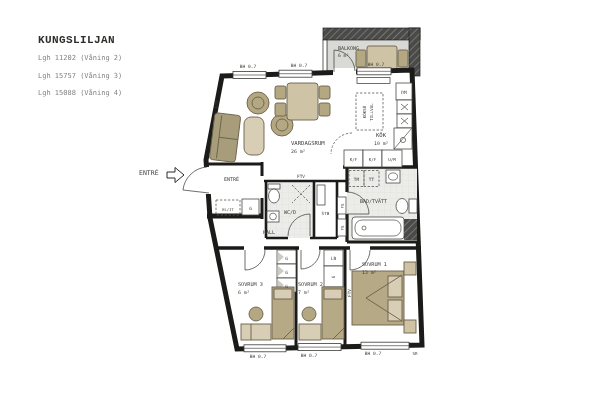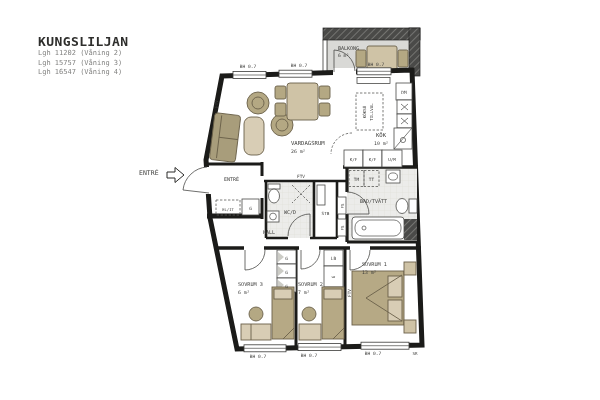--- a/index.html
+++ b/index.html
@@ -1,40 +1,40 @@
 <!DOCTYPE html>
 <html><head>
 <meta charset="utf-8">
 <style>
   html,body{margin:0;padding:0;background:#ffffff;}
   .stage{position:relative;width:600px;height:400px;background:#ffffff;overflow:hidden;
          font-family:"DejaVu Sans Mono", monospace;}
   .title-block{position:absolute;left:38px;top:34px;}
-  .title-block .proj{font-size:13px;font-weight:bold;color:#2e2e2c;letter-spacing:.4px;}
-  .title-block .apt{font-size:7px;color:#828280;line-height:9.5px;margin-top:0;}
+  .title-block .proj{font-size:11px;font-weight:bold;color:#2e2e2c;letter-spacing:.4px;font-family:Liberation Mono, monospace;}
+  .title-block .apt{font-size:7px;color:#828280;line-height:9.5px;margin-top:8px;}
   svg{position:absolute;left:0;top:0;}
   text{font-family:"DejaVu Sans Mono", monospace;fill:#3d3d3b;}
   .wall{stroke:#1b1b19;fill:none;}
   .thin{stroke:#4a4a48;fill:none;}
   .furn{stroke:#6a6049;stroke-width:0.9;}
   .cab{fill:#ffffff;stroke:#4a4a48;stroke-width:0.8;}
   .dash{stroke:#5a5a58;stroke-width:0.8;fill:none;stroke-dasharray:2.4 1.6;}
   .door{stroke:#4a4a48;stroke-width:0.8;fill:none;}
   .win{fill:#ffffff;stroke:#3a3a38;stroke-width:0.8;}
 </style>
 </head>
 <body>
 
 <div class="stage">
 
   <div class="title-block">
     <div class="proj">KUNGSLILJAN</div>
     <div class="apt">Lgh 11202 (Våning 2)</div>
     <div class="apt">Lgh 15757 (Våning 3)</div>
-    <div class="apt">Lgh 16547 (Våning 4)</div>
+    <div class="apt">Lgh 15088 (Våning 4)</div>
   </div>
 
   <svg width="600" height="400" viewBox="0 0 600 400">
     <defs>
       <pattern id="tile" patternUnits="userSpaceOnUse" width="6" height="6">
         <rect width="6" height="6" fill="#ececea"></rect>
         <path d="M0,0 H6 M0,0 V6" stroke="#dbdbd7" stroke-width="0.6"></path>
       </pattern>
       <pattern id="hatch" patternUnits="userSpaceOnUse" width="5" height="5" patternTransform="rotate(45)">
         <rect width="5" height="5" fill="#4a4a48"></rect>

